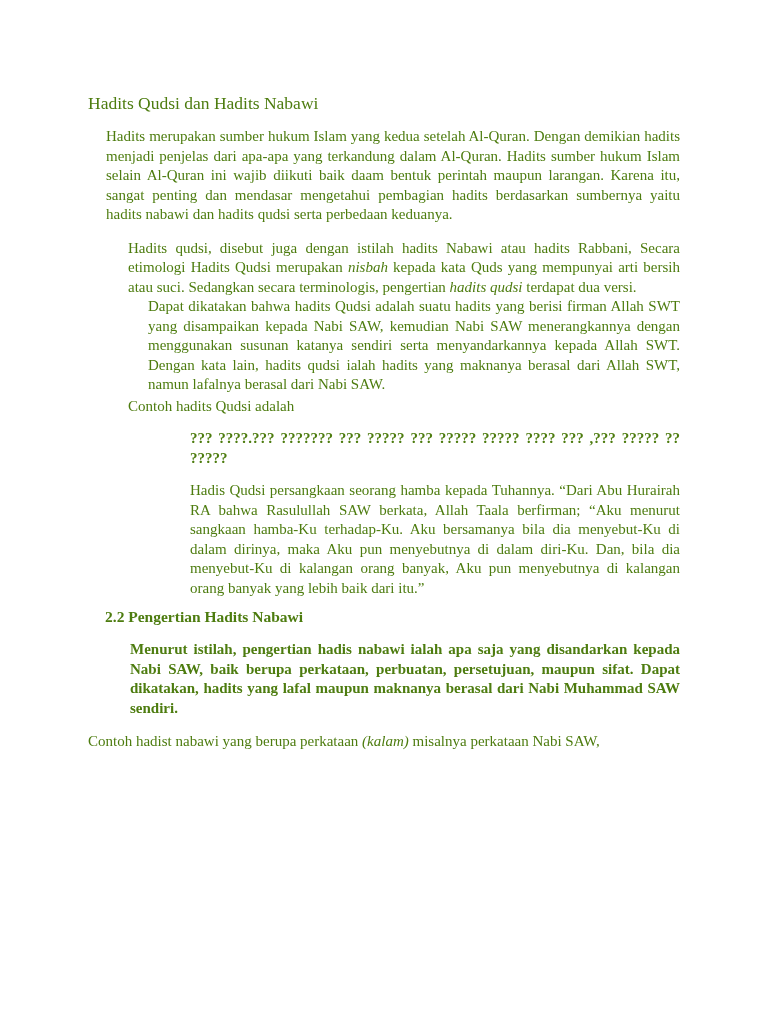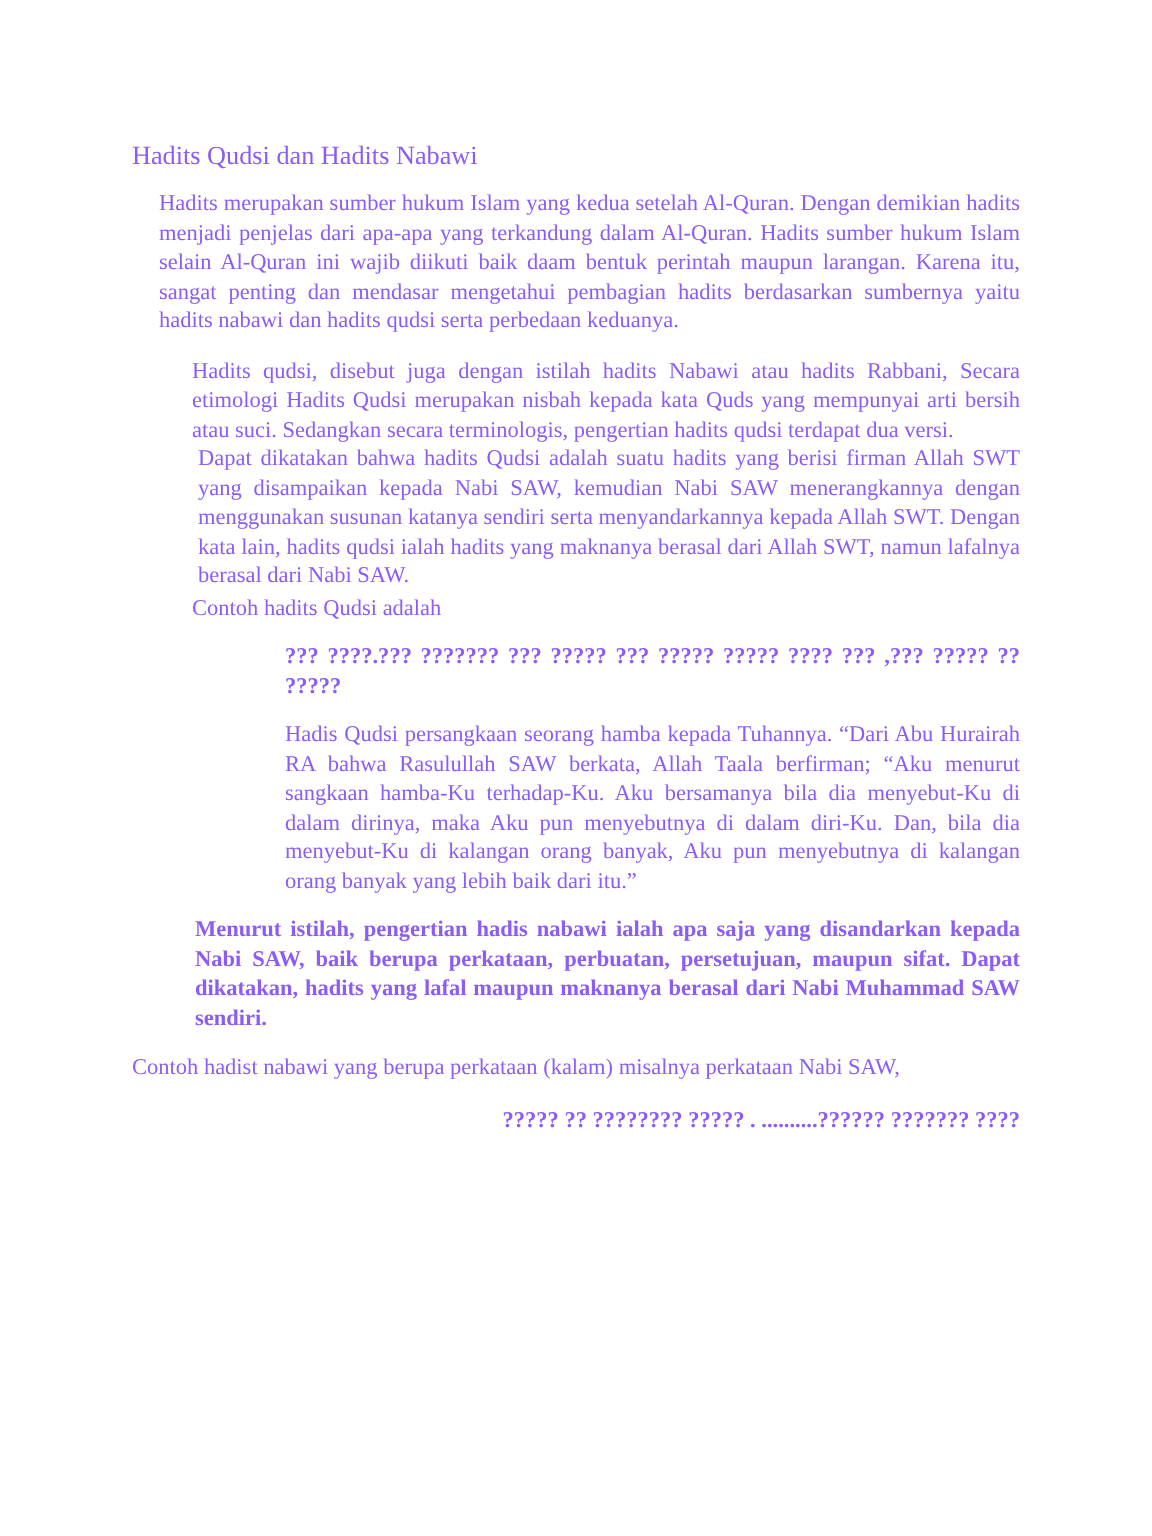--- a/index.html
+++ b/index.html
@@ -4,21 +4,21 @@
 <style>
   html, body { margin: 0; padding: 0; background: #ffffff; }
   .page {
     position: relative;
     width: 768px;
     height: 764px;
     background: #ffffff;
     box-sizing: border-box;
     padding: 92px 88px 0 88px;
     font-family: "Liberation Serif", serif;
-    color: #8b5cf6;
+    color: #4d7c0f;
     font-size: 15px;
     line-height: 19.5px;
     overflow: hidden;
   }
   .title {
     font-size: 17.5px;
     line-height: 22px;
     font-weight: normal;
     margin: 0;
   }
@@ -27,36 +27,36 @@
   .intro { margin: 13px 0 0 18px; }
   .heading {
     font-weight: bold;
     font-size: 15.5px;
     line-height: 20px;
     margin: 13px 0 0 0;
   }
   .heading-2 { margin: 9px 0 0 17px; }
   .p-qudsi { margin: 14px 0 0 40px; }
   .p-item { margin: 0 0 0 62px; }
-  .p-dapat { margin: 0 0 0 44px; }
+  .p-dapat { margin: 0 0 0 60px; }
   .p-contoh1 { margin: 2px 0 0 40px; }
   .arabic-block {
     font-weight: bold;
     margin: 13px 0 0 102px;
     text-align: justify;
   }
   .p-quote { margin: 13px 0 0 102px; }
   .p-menurut { margin: 13px 0 0 42px; font-weight: bold; }
   .p-contoh2 { margin: 14px 0 0 0; }
   .arabic-bottom {
     font-weight: bold;
     margin: 15px 0 0 0;
     text-align: right;
   }
-  .it { }
+  .it { font-style: italic; }
   .b { font-weight: bold; }
 </style>
 </head>
 <body>
 
 <div class="page">
 
   <h1 class="title">Hadits Qudsi dan Hadits Nabawi</h1>
 
   <p class="intro just">Hadits merupakan sumber hukum Islam yang kedua setelah Al-Quran. Dengan demikian hadits menjadi penjelas dari apa-apa yang terkandung dalam Al-Quran. Hadits sumber hukum Islam selain Al-Quran ini wajib diikuti baik daam bentuk perintah maupun larangan. Karena itu, sangat penting dan mendasar mengetahui pembagian hadits berdasarkan sumbernya yaitu hadits nabawi dan hadits qudsi serta perbedaan keduanya.</p>
@@ -67,20 +67,21 @@
 
 
   <p class="p-dapat just">Dapat dikatakan bahwa hadits Qudsi adalah suatu hadits yang berisi firman Allah SWT yang disampaikan kepada Nabi SAW, kemudian Nabi SAW menerangkannya dengan menggunakan susunan katanya sendiri serta menyandarkannya kepada Allah SWT. Dengan kata lain, hadits qudsi ialah hadits yang maknanya berasal dari Allah SWT, namun lafalnya berasal dari Nabi SAW.</p>
 
   <p class="p-contoh1">Contoh hadits Qudsi adalah</p>
 
   <p class="arabic-block">??? ????.??? ??????? ??? ????? ??? ????? ????? ???? ??? ,??? ????? ?? ?????</p>
 
   <p class="p-quote just">Hadis Qudsi persangkaan seorang hamba kepada Tuhannya. “Dari Abu Hurairah RA bahwa Rasulullah SAW berkata, Allah Taala berfirman; “Aku menurut sangkaan hamba-Ku terhadap-Ku. Aku bersamanya bila dia menyebut-Ku di dalam dirinya, maka Aku pun menyebutnya di dalam diri-Ku. Dan, bila dia menyebut-Ku di kalangan orang banyak, Aku pun menyebutnya di kalangan orang banyak yang lebih baik dari itu.”</p>
 
+  <h2 class="heading heading-2">2.2 Pengertian Hadits Nabawi</h2>
 
   <p class="p-menurut just">Menurut istilah, pengertian hadis nabawi ialah apa saja yang disandarkan kepada Nabi SAW, baik berupa perkataan, perbuatan, persetujuan, maupun sifat. Dapat dikatakan, hadits yang lafal maupun maknanya berasal dari Nabi Muhammad SAW sendiri.</p>
 
   <p class="p-contoh2"><span>Contoh hadist nabawi yang berupa perkataan </span><span class="it">(kalam)</span><span> misalnya perkataan Nabi SAW,</span></p>
 
   <p class="arabic-bottom">????? ?? ???????? ????? . ..........?????? ??????? ????</p>
 
 </div>
 
 </body></html>

